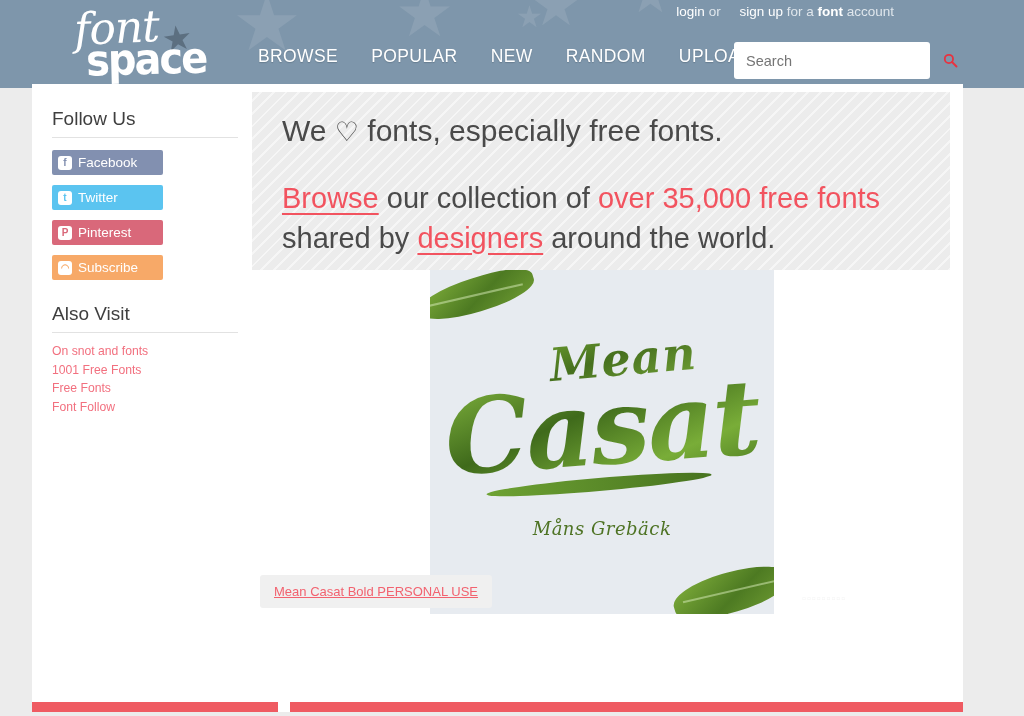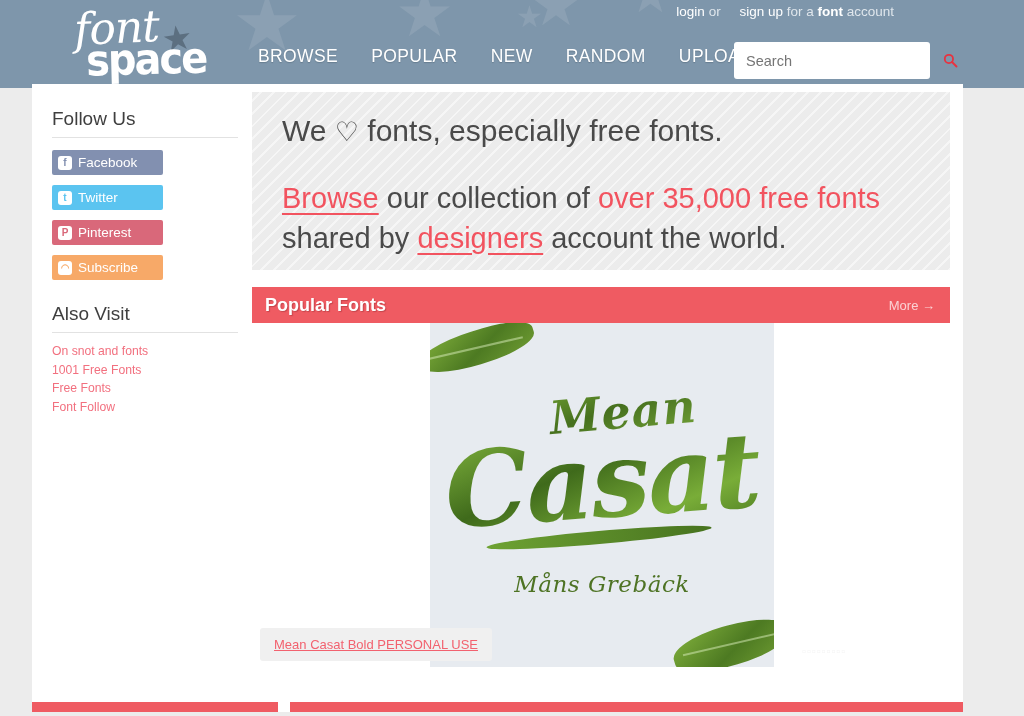--- a/index.html
+++ b/index.html
@@ -295,21 +295,21 @@
     border-radius: 50%;
     transform: rotate(-5deg);
   }
   .mc-author {
     position: absolute;
     left: 0; top: 248px;
     width: 344px;
     text-align: center;
     font-family: "DejaVu Serif", serif;
     font-style: italic;
-    font-size: 23px;
+    font-size: 18px;
     color: #4e7324;
     letter-spacing: 0.5px;
   }
 
   .name-badge {
     position: absolute;
     left: 8px; top: 305px;
     background: #f0f0f0;
     color: #f2626f;
     font-size: 13px;
@@ -405,27 +405,23 @@
       <a href="#">1001 Free Fonts</a>
       <a href="#">Free Fonts</a>
       <a href="#">Font Follow</a>
     </div>
   </aside>
 
   <div class="main">
 
     <section class="hero">
       <div class="hero-l1"><span>We </span><span class="heart">♡</span><span> fonts, especially free fonts.</span></div>
-      <div class="hero-l2"><a class="lk" href="#">Browse</a><span> our collection of </span><span class="hl">over 35,000 free fonts</span><br><span>shared by </span><a class="lk" href="#">designers</a><span> account the world.</span></div>
+      <div class="hero-l2"><a class="lk" href="#">Browse</a><span> our collection of </span><span class="hl">over 35,000 free fonts</span><br><span>shared by </span><a class="lk" href="#">designers</a><span> around the world.</span></div>
     </section>
 
-    <div class="popbar">
-      <span class="popbar-title">Popular Fonts</span>
-      <a class="popbar-more" href="#">More →</a>
-    </div>
 
     <div class="preview-wrap">
       <div class="preview-card">
         <div class="leaf top">
           <div class="leaf-vein" style="left:10%;top:48%;width:80%;height:2px;transform:rotate(4deg)"></div>
         </div>
         <div class="leaf bottom">
           <div class="leaf-vein" style="left:8%;top:46%;width:84%;height:2px;transform:rotate(3deg)"></div>
         </div>
         <div class="mc-art">

